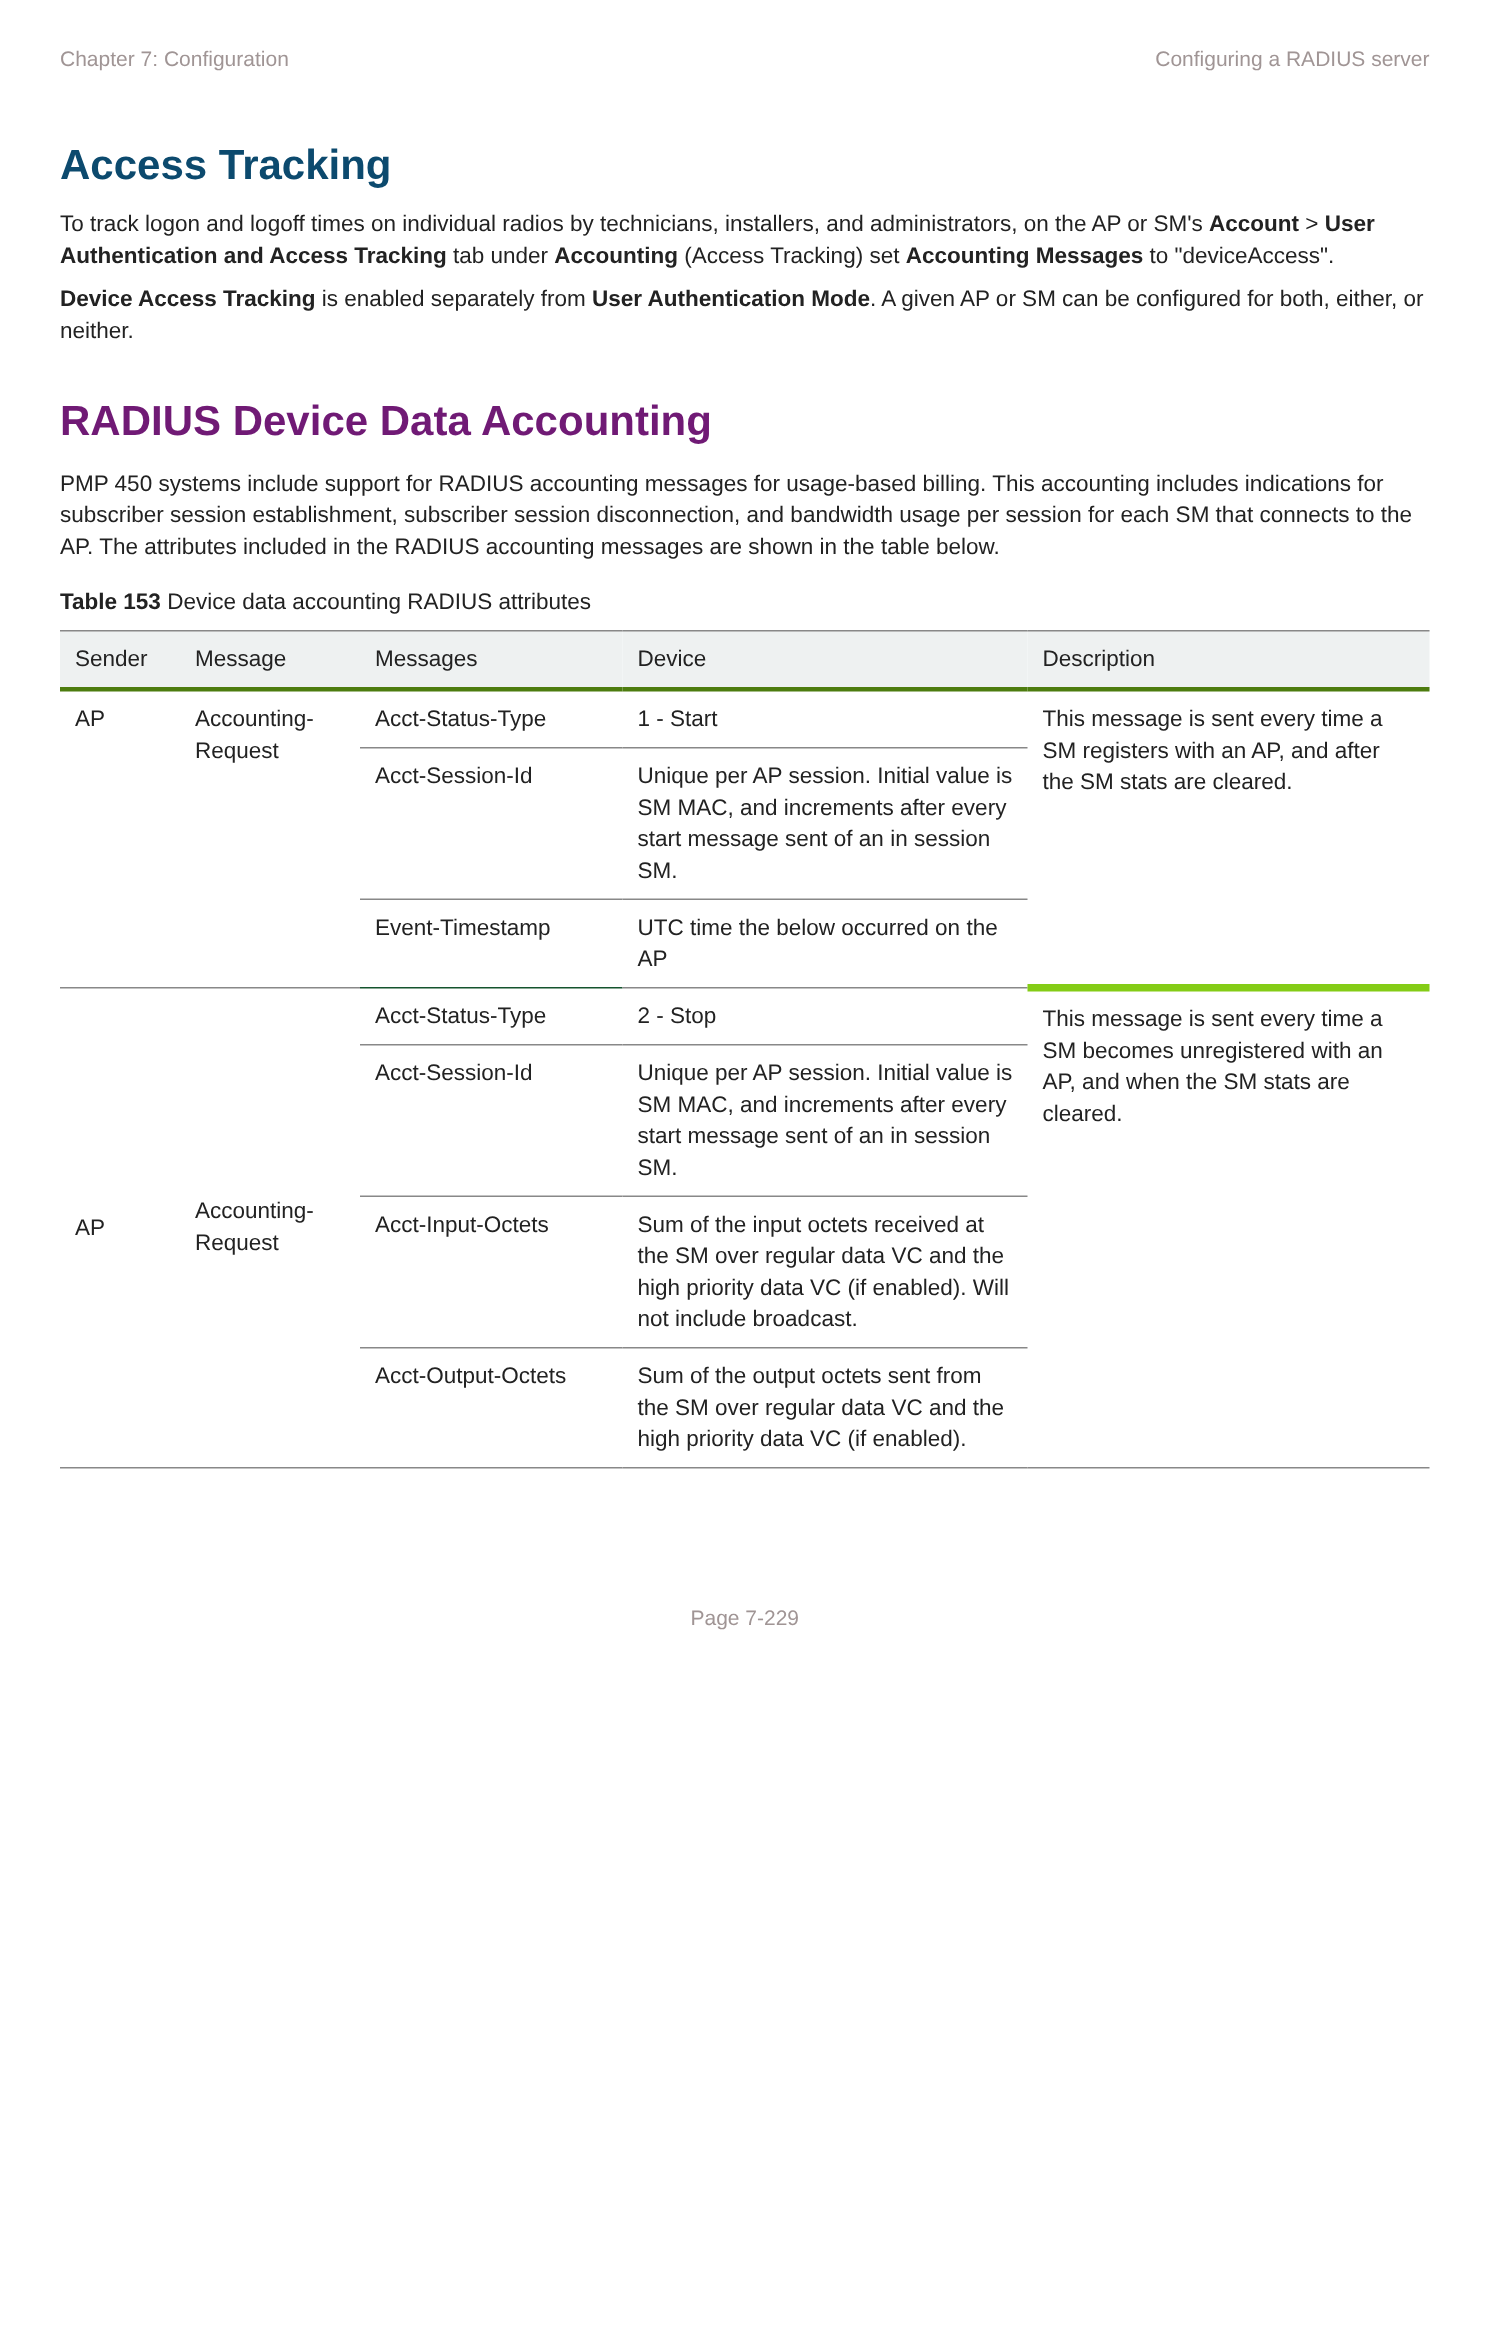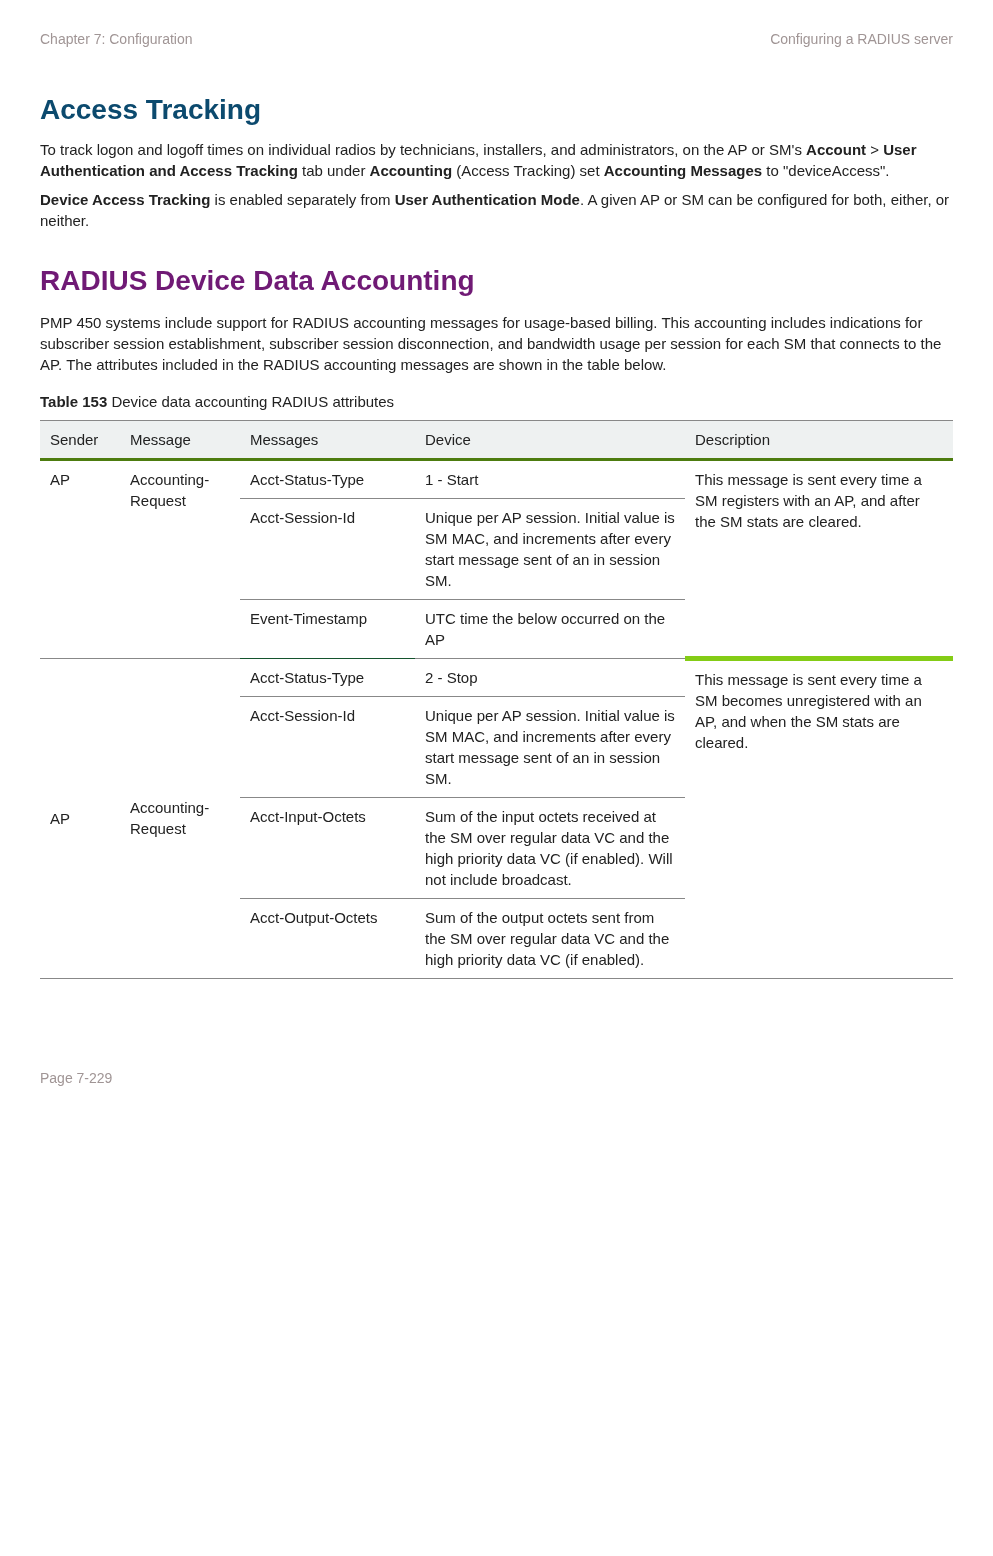--- a/index.html
+++ b/index.html
@@ -48,21 +48,21 @@
     padding: 8px 10px;
     border-top: 1px solid #888;
     border-bottom: 3px solid #4d7c0f;
   }
   tbody td {
     padding: 8px 10px;
     vertical-align: top;
   }
   .attr-cell { border-bottom: 1px solid #888; }
   .val-cell  { border-bottom: 1px solid #888; }
-  .footer { text-align: left; color: #a09595; margin-top: 90px; font-size: 14px; }
+  .footer { text-align: center; color: #a09595; margin-top: 90px; font-size: 14px; }
   .col-sender { width: 80px; }
   .col-msg    { width: 120px; }
   .col-attr   { width: 175px; }
   .col-val    { width: 270px; }
 </style>
 </head>
 <body>
 
 <div class="header-row">
   <span>Chapter 7:  Configuration</span>

